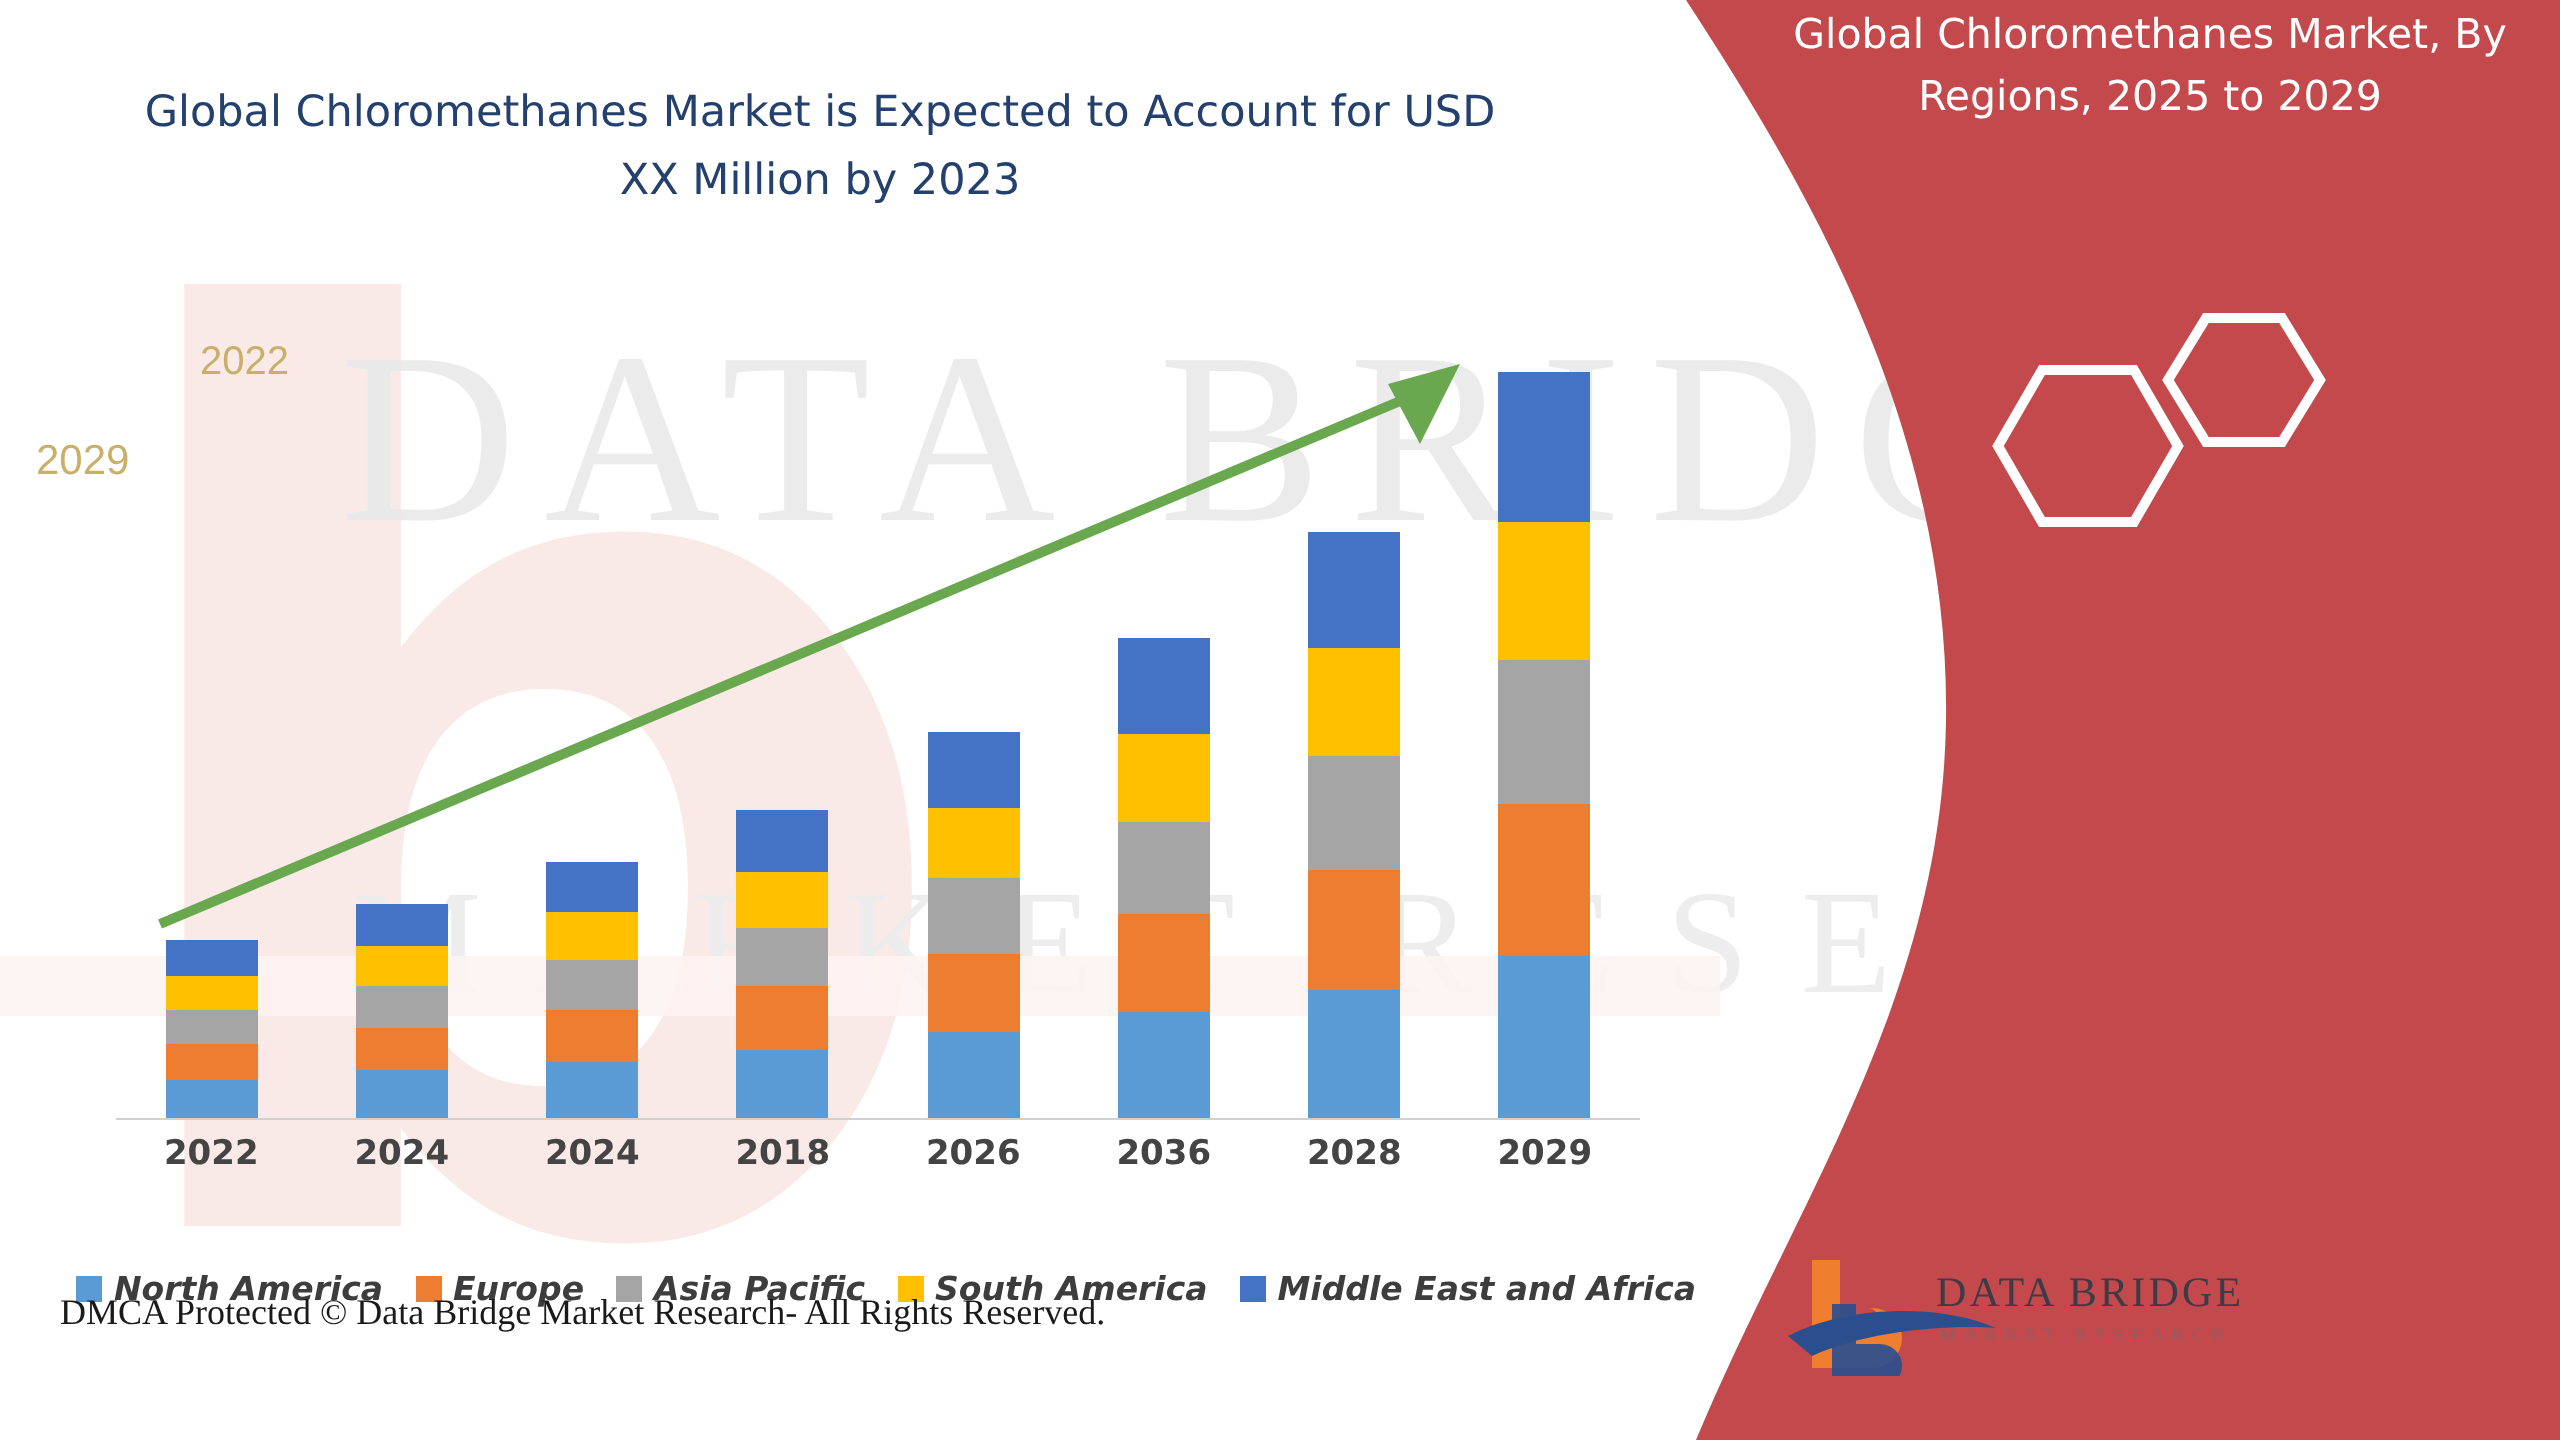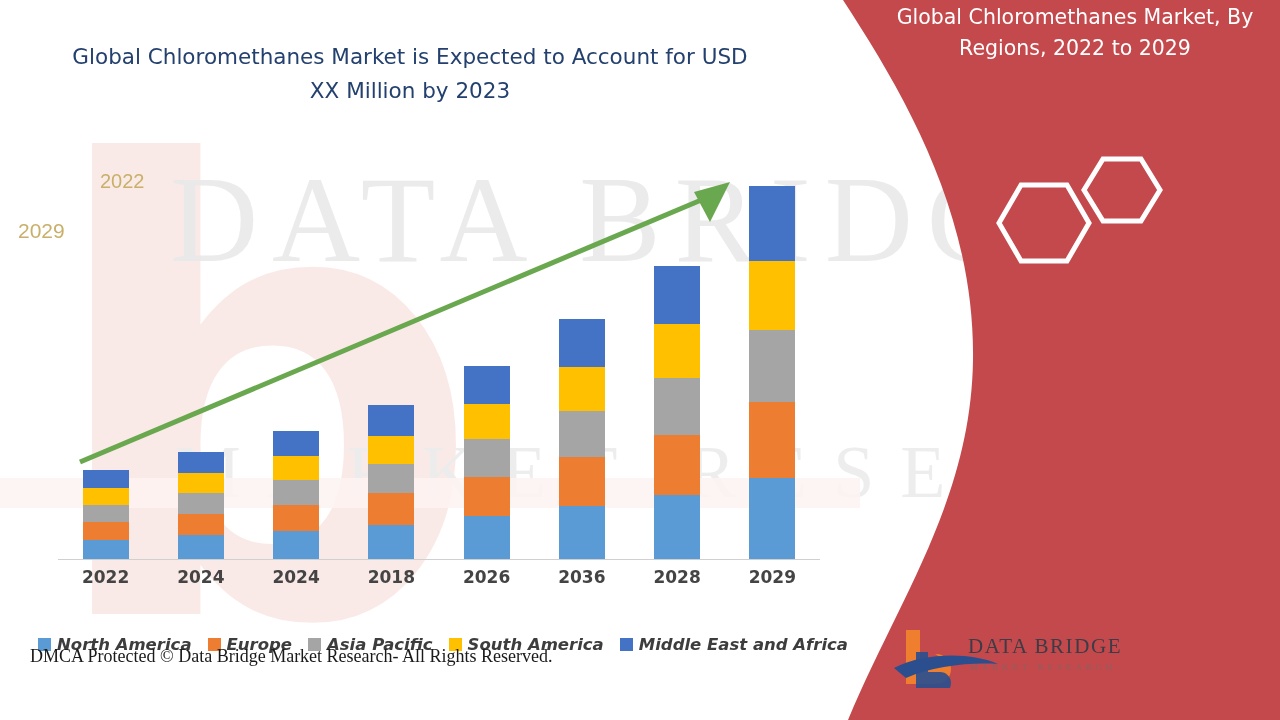--- a/index.html
+++ b/index.html
@@ -198,21 +198,21 @@
         <span class="lg-tx">Middle East and Africa</span>
       </div>
     </div>
 
   <div class="foot foot-l">DMCA Protected © Data Bridge Market Research- All Rights Reserved.</div>
 
   <svg id="panel" viewBox="0 0 1280 720">
     <path id="panelPath" d="M 843 0 C 905 95, 975 215, 973 360 C 971 500, 898 600, 848 720 L 1280 720 L 1280 0 Z" fill="#c4494c"></path>
   </svg>
 
-  <div class="p-title">Global Chloromethanes Market, By Regions, 2022 to 2029</div>
+  <div class="p-title">Global Chloromethanes Market, By Regions, 2025 to 2029</div>
 
   <svg class="hexwrap" viewBox="0 0 200 135">
     <polygon points="36,30 82,30 104,68 82,106 36,106 14,68" fill="none" stroke="#ffffff" stroke-width="5"></polygon>
     <polygon points="118,4 156,4 175,35 156,66 118,66 99,35" fill="none" stroke="#ffffff" stroke-width="5"></polygon>
   </svg>
   <div class="hex-lab" id="hex2029-lab">2029</div>
   <div class="hex-lab" id="hex2022-lab">2022</div>
 
 
   <svg class="logo" viewBox="0 0 215 62">

